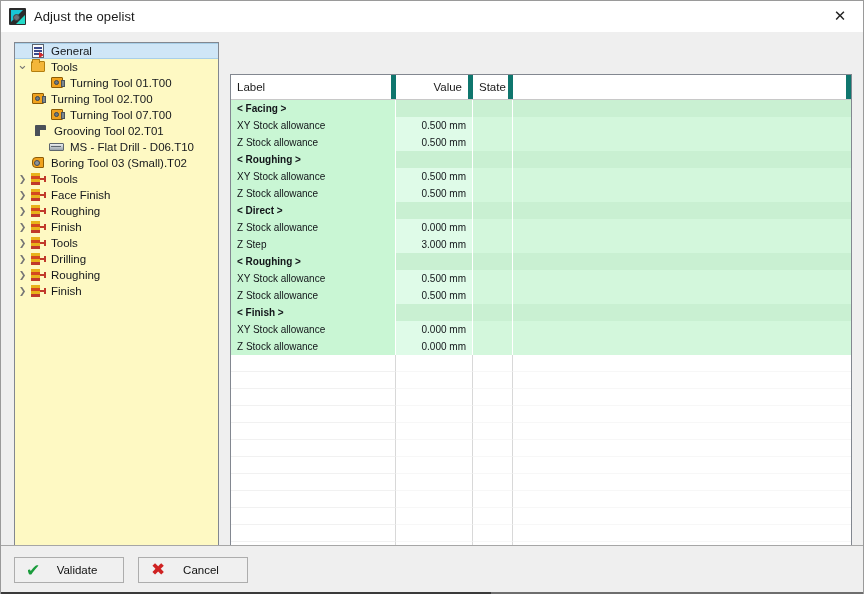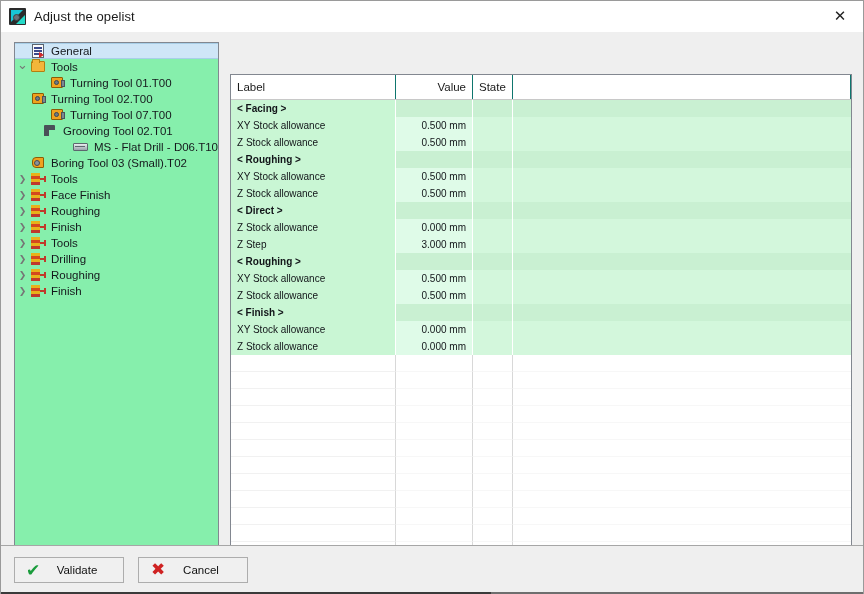--- a/index.html
+++ b/index.html
@@ -70,21 +70,21 @@
     flex: 1 1 auto;
     position: relative;
     background: #efefef;
   }
 
   
   #tree-panel {
     position: absolute;
     left: 13px; top: 10px;
     width: 205px; height: 505px;
-    background: #86efac;
+    background: #fef9c3;
     border: 1px solid #828790;
     overflow: hidden;
   }
   .tree-row {
     height: 16px;
     display: flex; align-items: center;
     font-size: 11.5px;
     color: #15181c;
     white-space: nowrap;
     cursor: default;
@@ -235,21 +235,21 @@
     display: flex;
     height: 25px;
     background: #ffffff;
     border-bottom: 1px solid #c8c8c8;
     font-size: 11.5px;
     color: #1a1a1a;
   }
   #table-head .th {
     display: flex; align-items: center;
     height: 24px;
-    border-right: 1px solid #0f766e;
+    border-right: 5px solid #0f766e;
     padding: 0 6px;
     cursor: default;
   }
   .col-label  { width: 165px; min-width:165px; }
   .col-value  { width: 77px; min-width:77px; justify-content: flex-end; }
   .col-state  { width: 40px; min-width:40px; }
   .col-rest   { flex: 1 1 auto; }
 
   #table-head .col-value { justify-content: flex-end; }
 
@@ -409,31 +409,31 @@
         <div class="trow-tree tree-row" style="padding-left: 19px;">
           <span class="tree-exp"></span>
           <span class="tree-ico">
             <span class="ico-tool">
               <span class="face"></span>
               <span class="shank"></span>
             </span>
           </span>
           <span class="tree-label">Turning Tool 07.T00</span>
         </div>
-        <div class="trow-tree tree-row" style="padding-left: 12px;">
+        <div class="trow-tree tree-row" style="padding-left: 3px;">
           <span class="tree-exp"></span>
           <span class="tree-ico">
             <span class="ico-groove">
               <span class="b1"></span>
               <span class="b2"></span>
             </span>
           </span>
           <span class="tree-label">Grooving Tool 02.T01</span>
         </div>
-        <div class="trow-tree tree-row" style="padding-left: 19px; justify-content: flex-end;">
+        <div class="trow-tree tree-row" style="padding-left: 19px;">
           <span class="tree-exp"></span>
           <span class="tree-ico">
             <span class="ico-drillbit"></span>
           </span>
           <span class="tree-label">MS - Flat Drill - D06.T10</span>
         </div>
         <div class="trow-tree tree-row" style="">
           <span class="tree-exp"></span>
           <span class="tree-ico">
             <span class="ico-boring">

